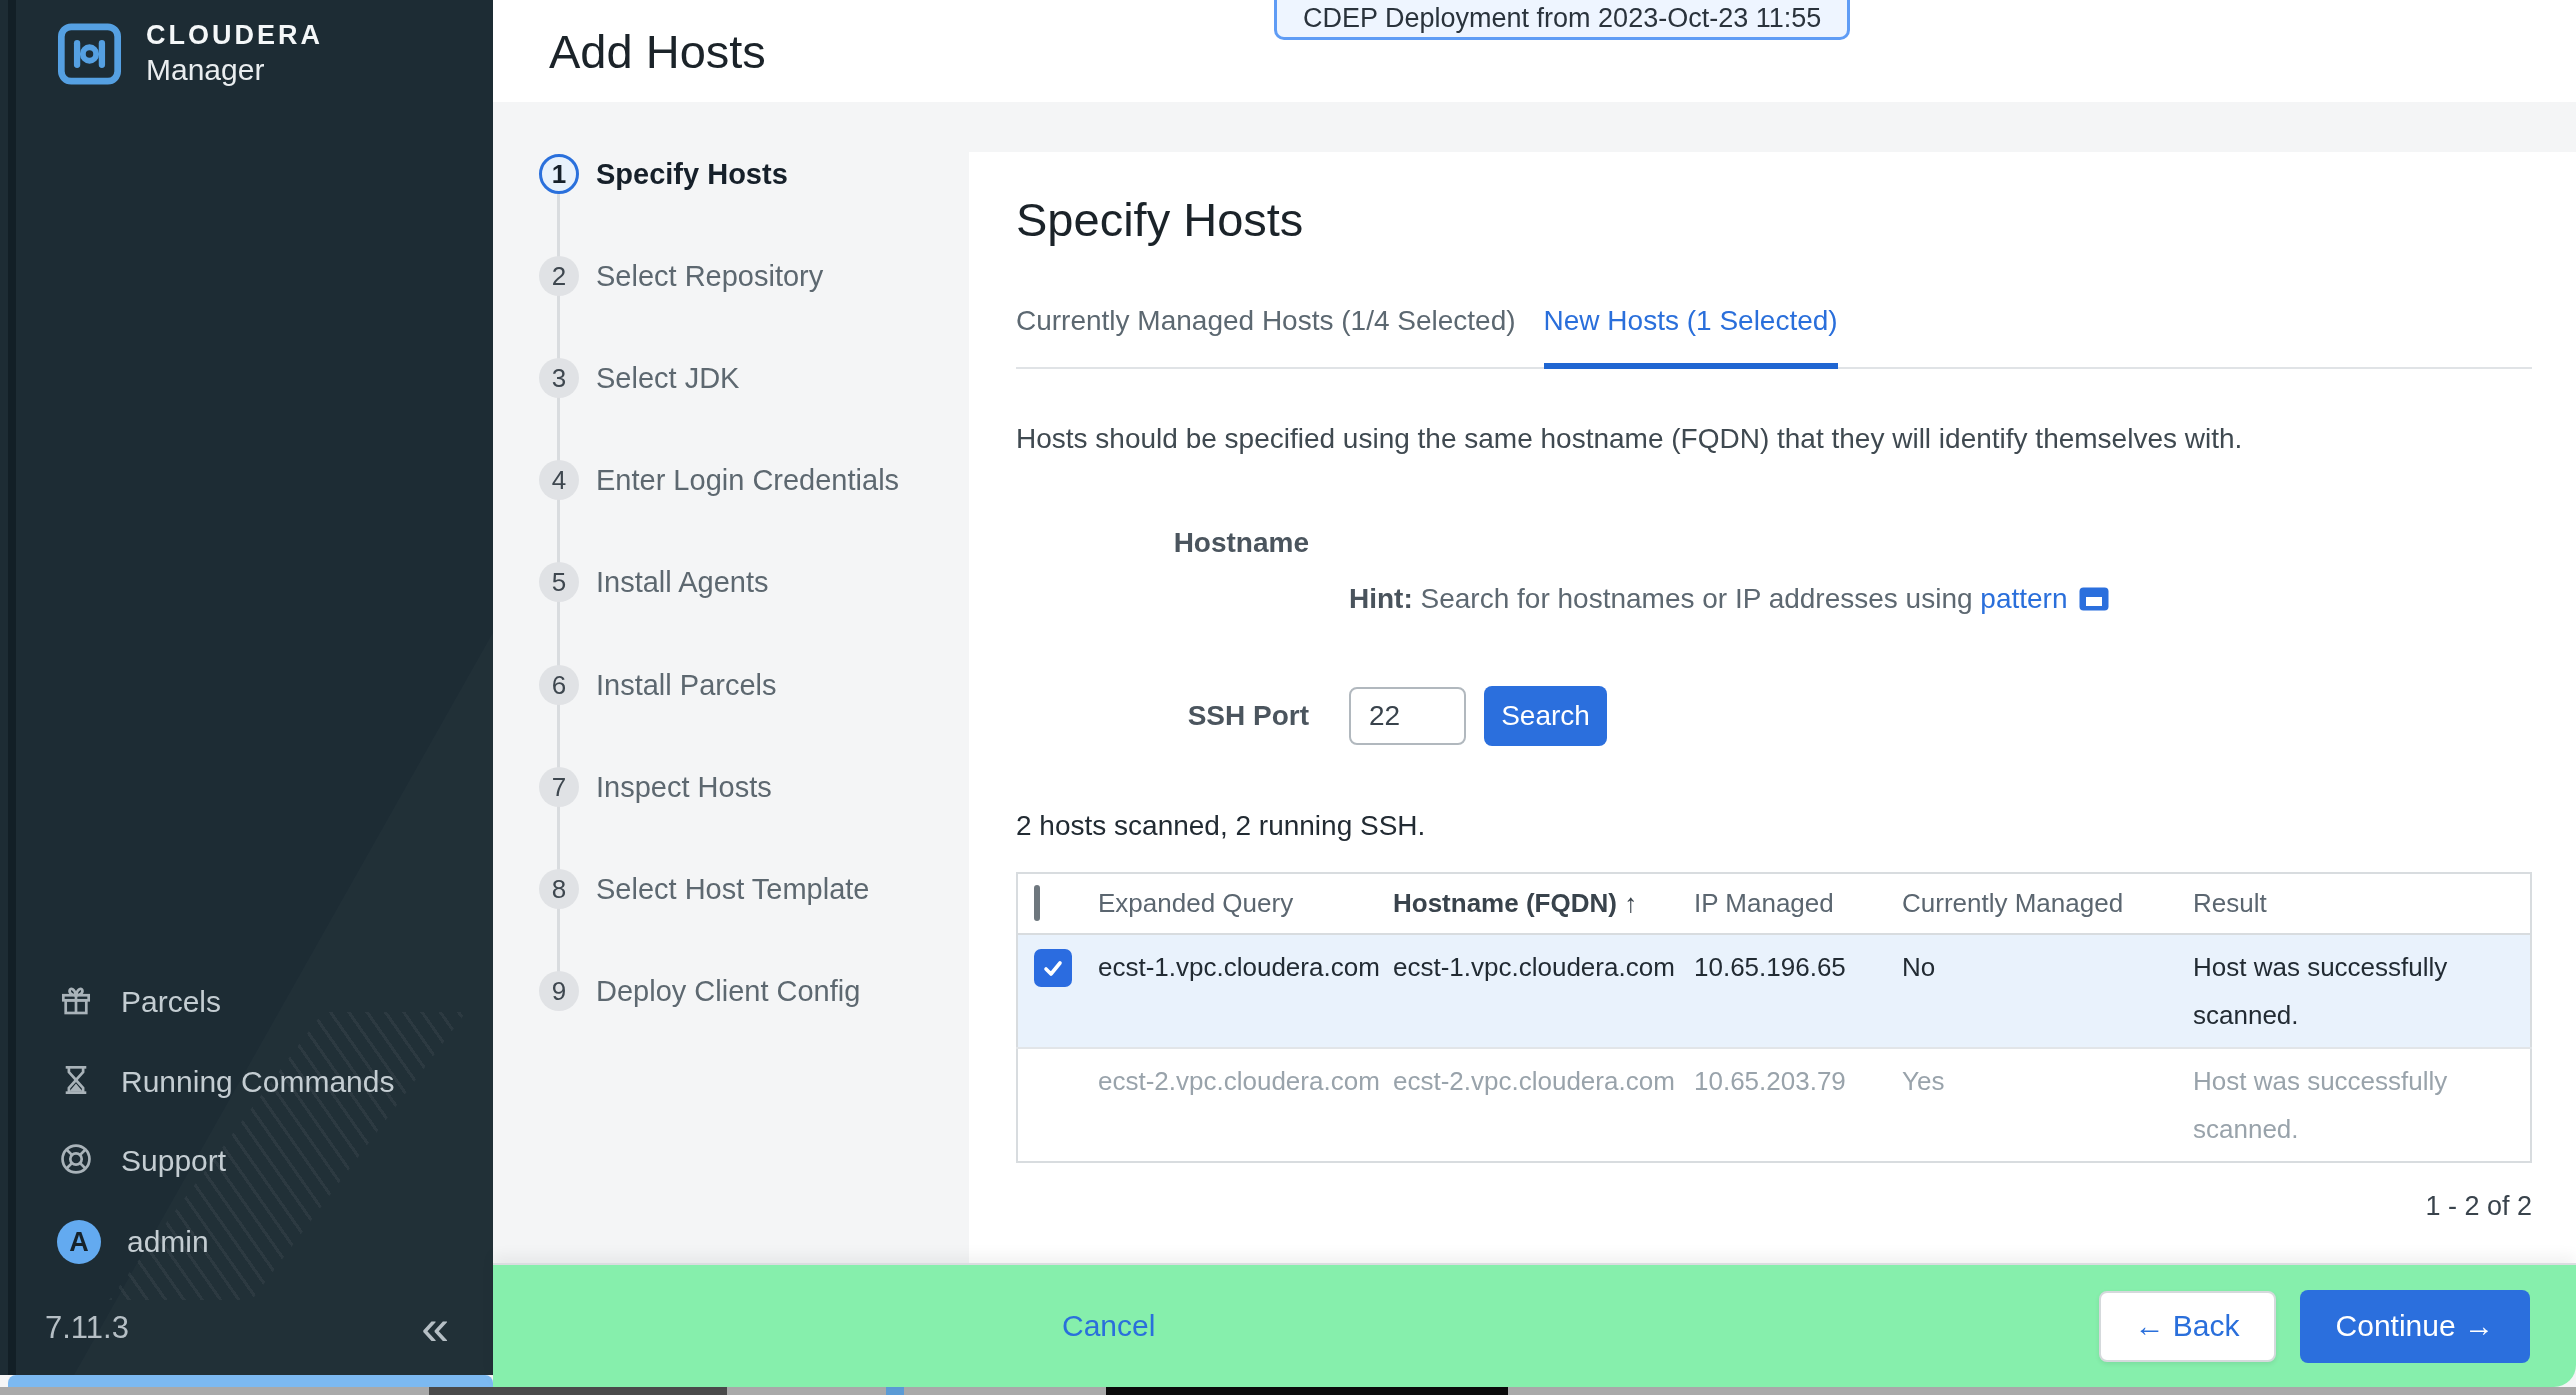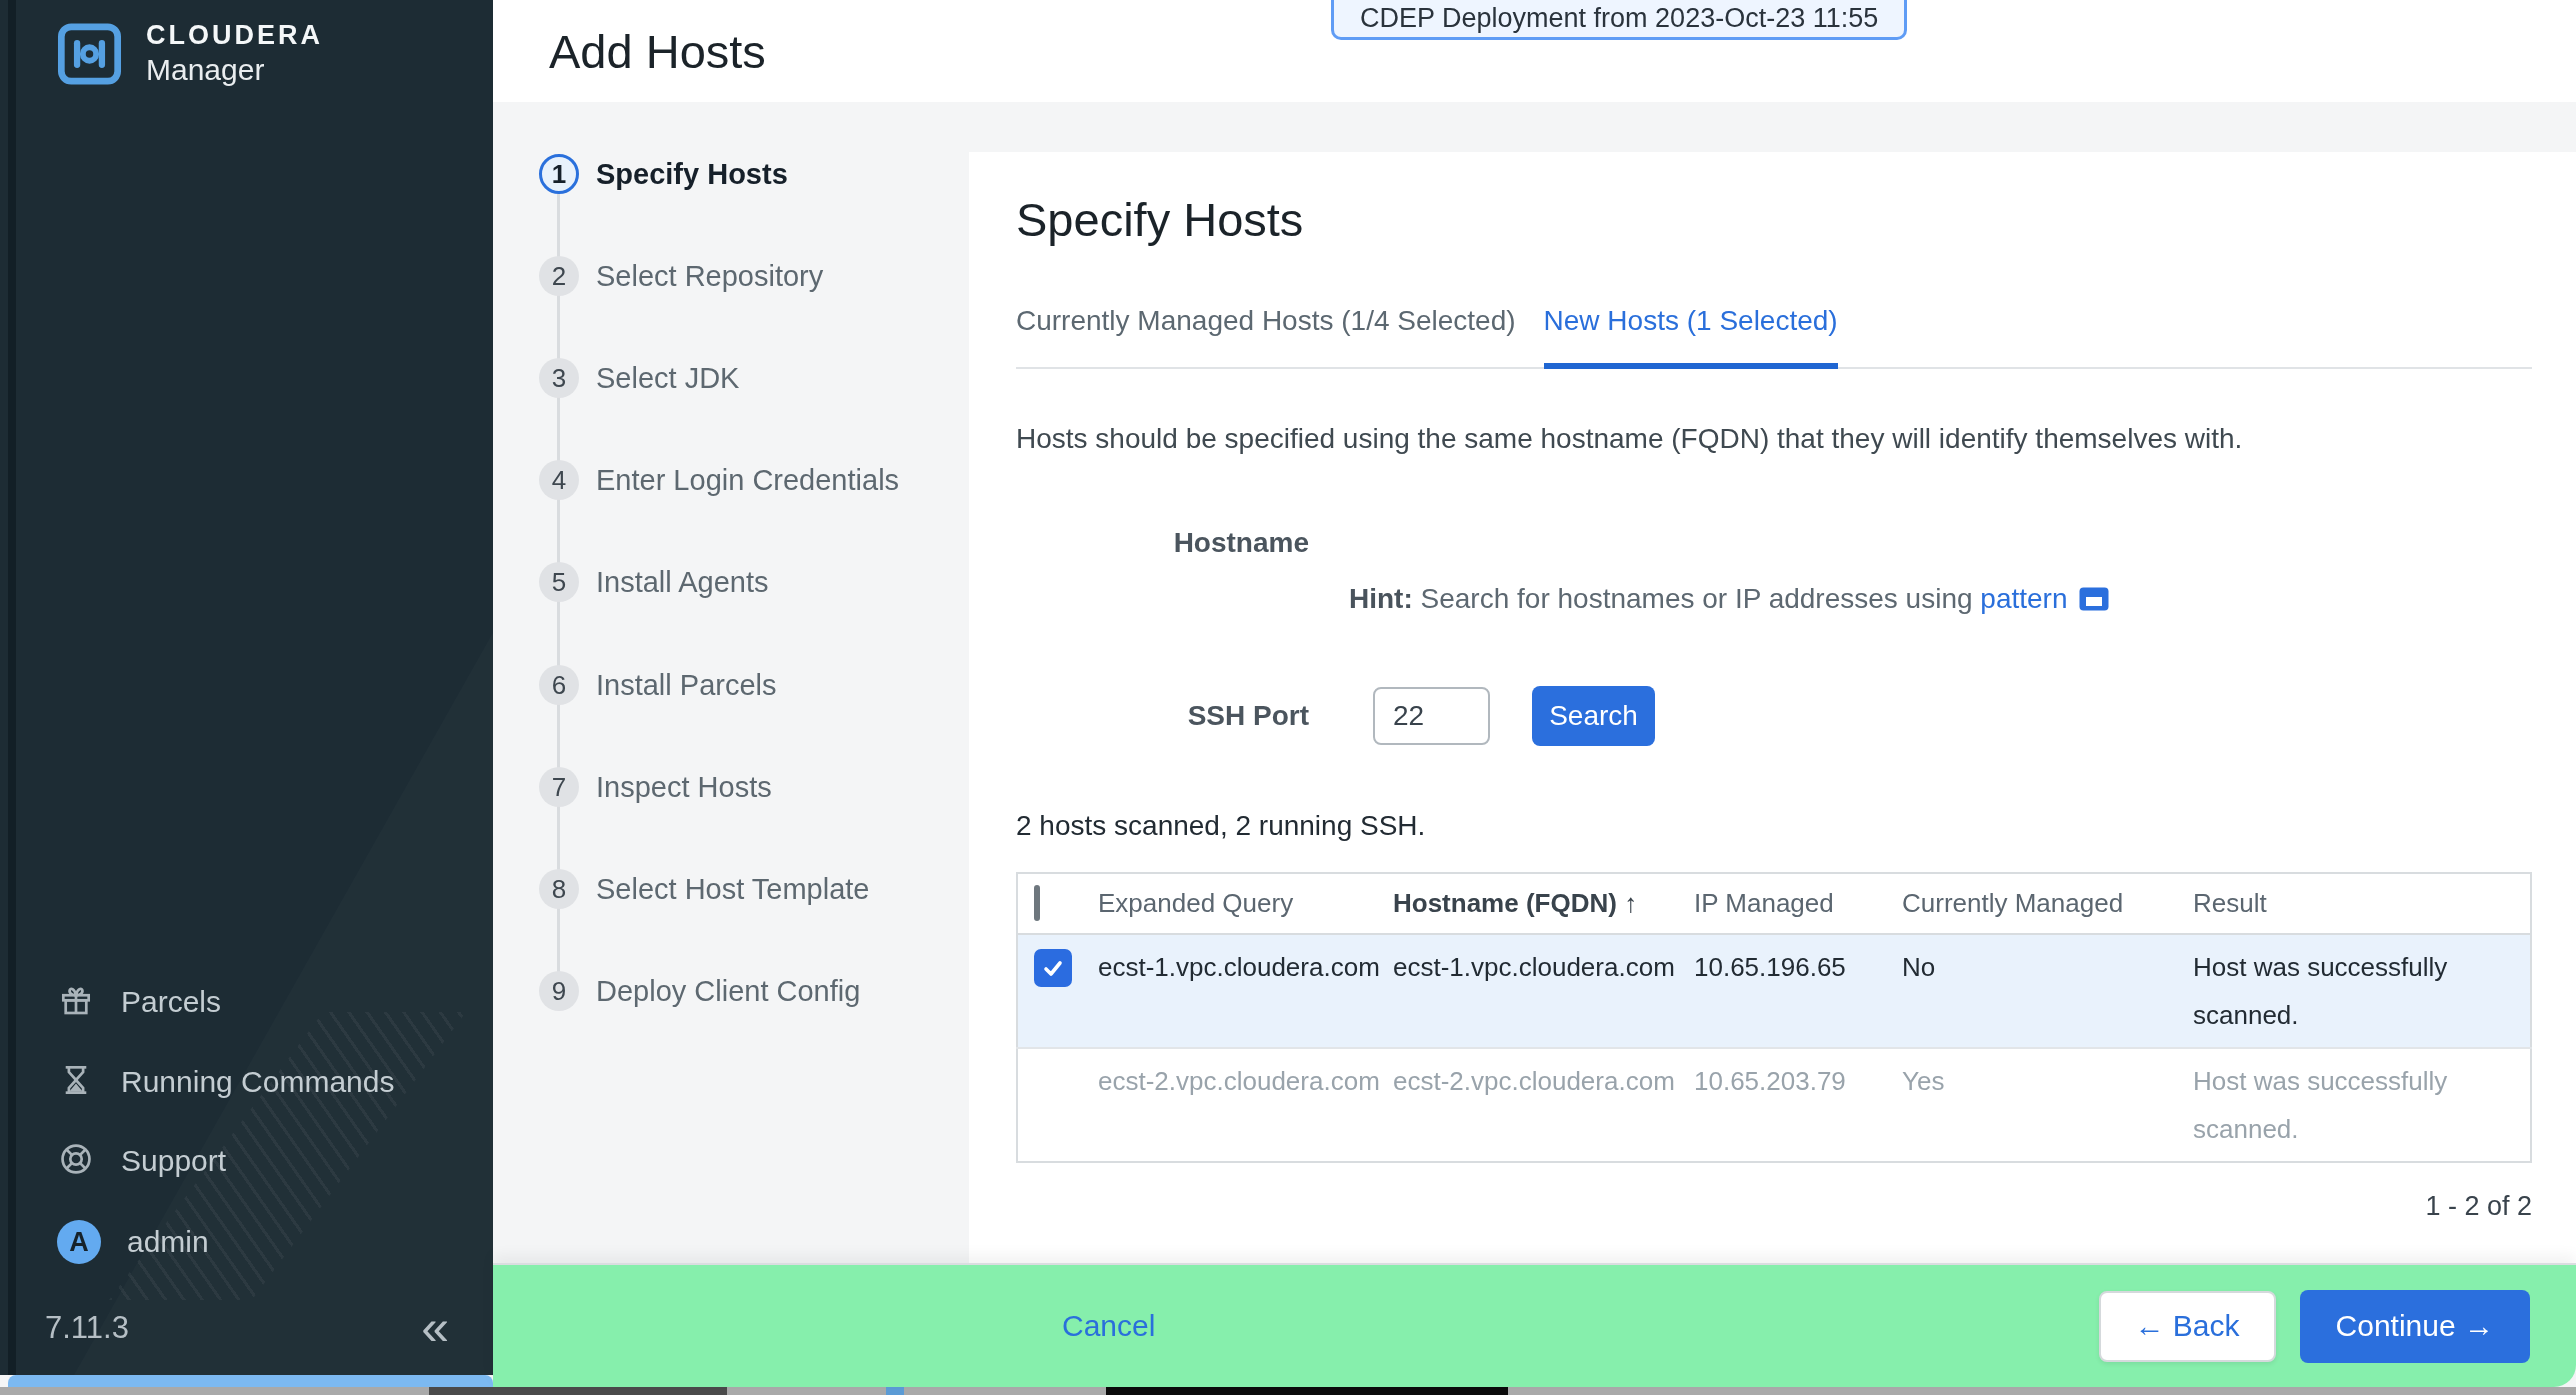--- a/index.html
+++ b/index.html
@@ -30,21 +30,21 @@
   
   .sliver { position:absolute; left:0; top:1387px; width:2576px; height:8px; background:#a9a9a9; }
   .sliver .seg-mid  { position:absolute; left:429px; width:298px; height:8px; background:#4a4a4a; }
   .sliver .seg-blue { position:absolute; left:886px; width:18px;  height:8px; background:#5b9bd5; }
   .sliver .seg-dark { position:absolute; left:1106px; width:402px; height:8px; background:#0b0b0b; }
 
   
   .page { position:absolute; left:493px; top:0; width:2083px; height:1387px; background:#f4f5f6; }
   .page-header { position:relative; height:102px; background:#ffffff; display:flex; align-items:center; padding-left:56px; }
   .page-title { font-size:47px; font-weight:400; color:#1b2329; }
-  .deploy-badge { position:absolute; left:838px; top:0; height:40px; padding:0 26px;
+  .deploy-badge { position:absolute; left:781px; top:0; height:40px; padding:0 26px;
     background:#eef5ff; border:3px solid #5f9cf5; border-top:none; border-radius:0 0 10px 10px;
     display:flex; align-items:center; font-size:27px; color:#2a333c; }
 
   
   .steps { position:absolute; left:0; top:102px; width:476px; bottom:124px; background:#f4f5f6; }
   .connector { position:absolute; left:64px; top:71px; width:3px; height:818px; background:#d9dcdf; }
   .step { position:absolute; left:46px; display:flex; align-items:center; gap:17px; height:40px; cursor:pointer; }
   .step .num { width:40px; height:40px; border-radius:50%; background:#e0e2e5; color:#3e474f;
     display:flex; align-items:center; justify-content:center; font-size:26px; position:relative; z-index:1; }
   .step .slbl { font-size:29px; color:#5d6870; white-space:nowrap; }
@@ -52,21 +52,21 @@
   .step.active .slbl { font-weight:700; color:#16202a; }
 
   
   .content { position:absolute; left:476px; top:152px; right:0; bottom:124px; background:#ffffff; padding:0 44px 0 47px; overflow:hidden; }
   .content h2 { margin-top:40px; font-size:47px; font-weight:400; color:#1b2329; }
   .tabs { margin-top:58px; display:flex; gap:28px; border-bottom:2px solid #e0e3e6; }
   .tab { font-size:28px; padding-bottom:26px; color:#5c6871; border-bottom:6px solid transparent; margin-bottom:-2px; cursor:pointer; white-space:nowrap; }
   .tab.active { color:#2a6fdb; border-bottom-color:#2066d2; }
   .desc { margin-top:54px; font-size:28px; color:#3f4950; }
 
-  .form-row { display:flex; align-items:flex-start; margin-top:46px;gap:24px; }
+  .form-row { display:flex; align-items:flex-start; margin-top:46px; }
   .form-label { width:333px; flex:none; text-align:right; padding-right:40px; font-size:28px; font-weight:700; color:#4b555e; padding-top:26px; }
   .hostname-box { flex:1; height:95px; border:2px solid #8b939b; border-radius:8px; background:#fff;
     padding:18px 20px; font-size:28px; color:#39434c; position:relative; cursor:text; }
   .hostname-box .grip { position:absolute; right:4px; bottom:4px; width:16px; height:16px;
     background:repeating-linear-gradient(135deg, transparent 0 4px, #9aa2a8 4px 6px);
     clip-path:polygon(100% 0, 100% 100%, 0 100%); }
   .misspelled { text-decoration:underline; text-decoration-style:wavy; text-decoration-color:#e0524f; text-decoration-thickness:2px; text-underline-offset:7px; }
   .hint { margin-left:333px; margin-top:24px; font-size:28px; color:#5d6871; }
   .hint .hb { font-weight:700; color:#49535c; }
   .hint a { color:#2a6fdb; text-decoration:none; cursor:pointer; }

